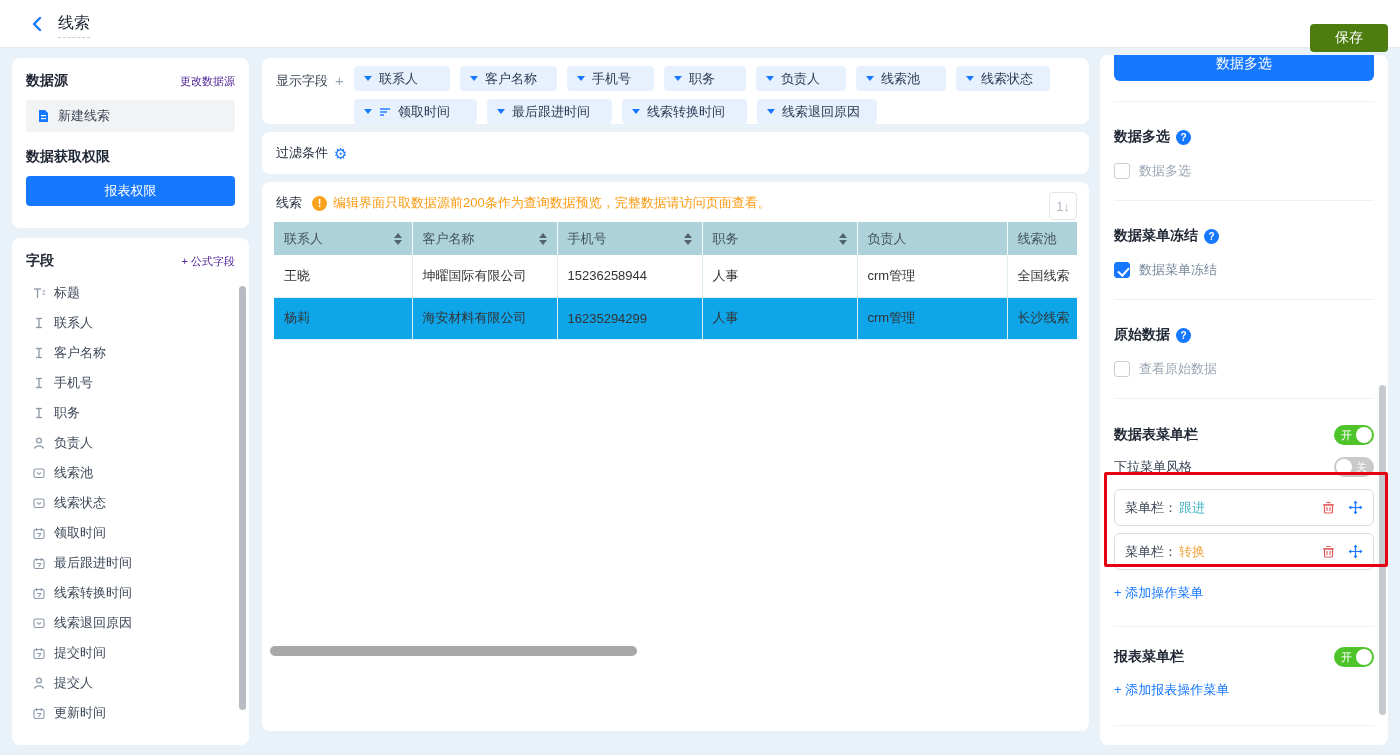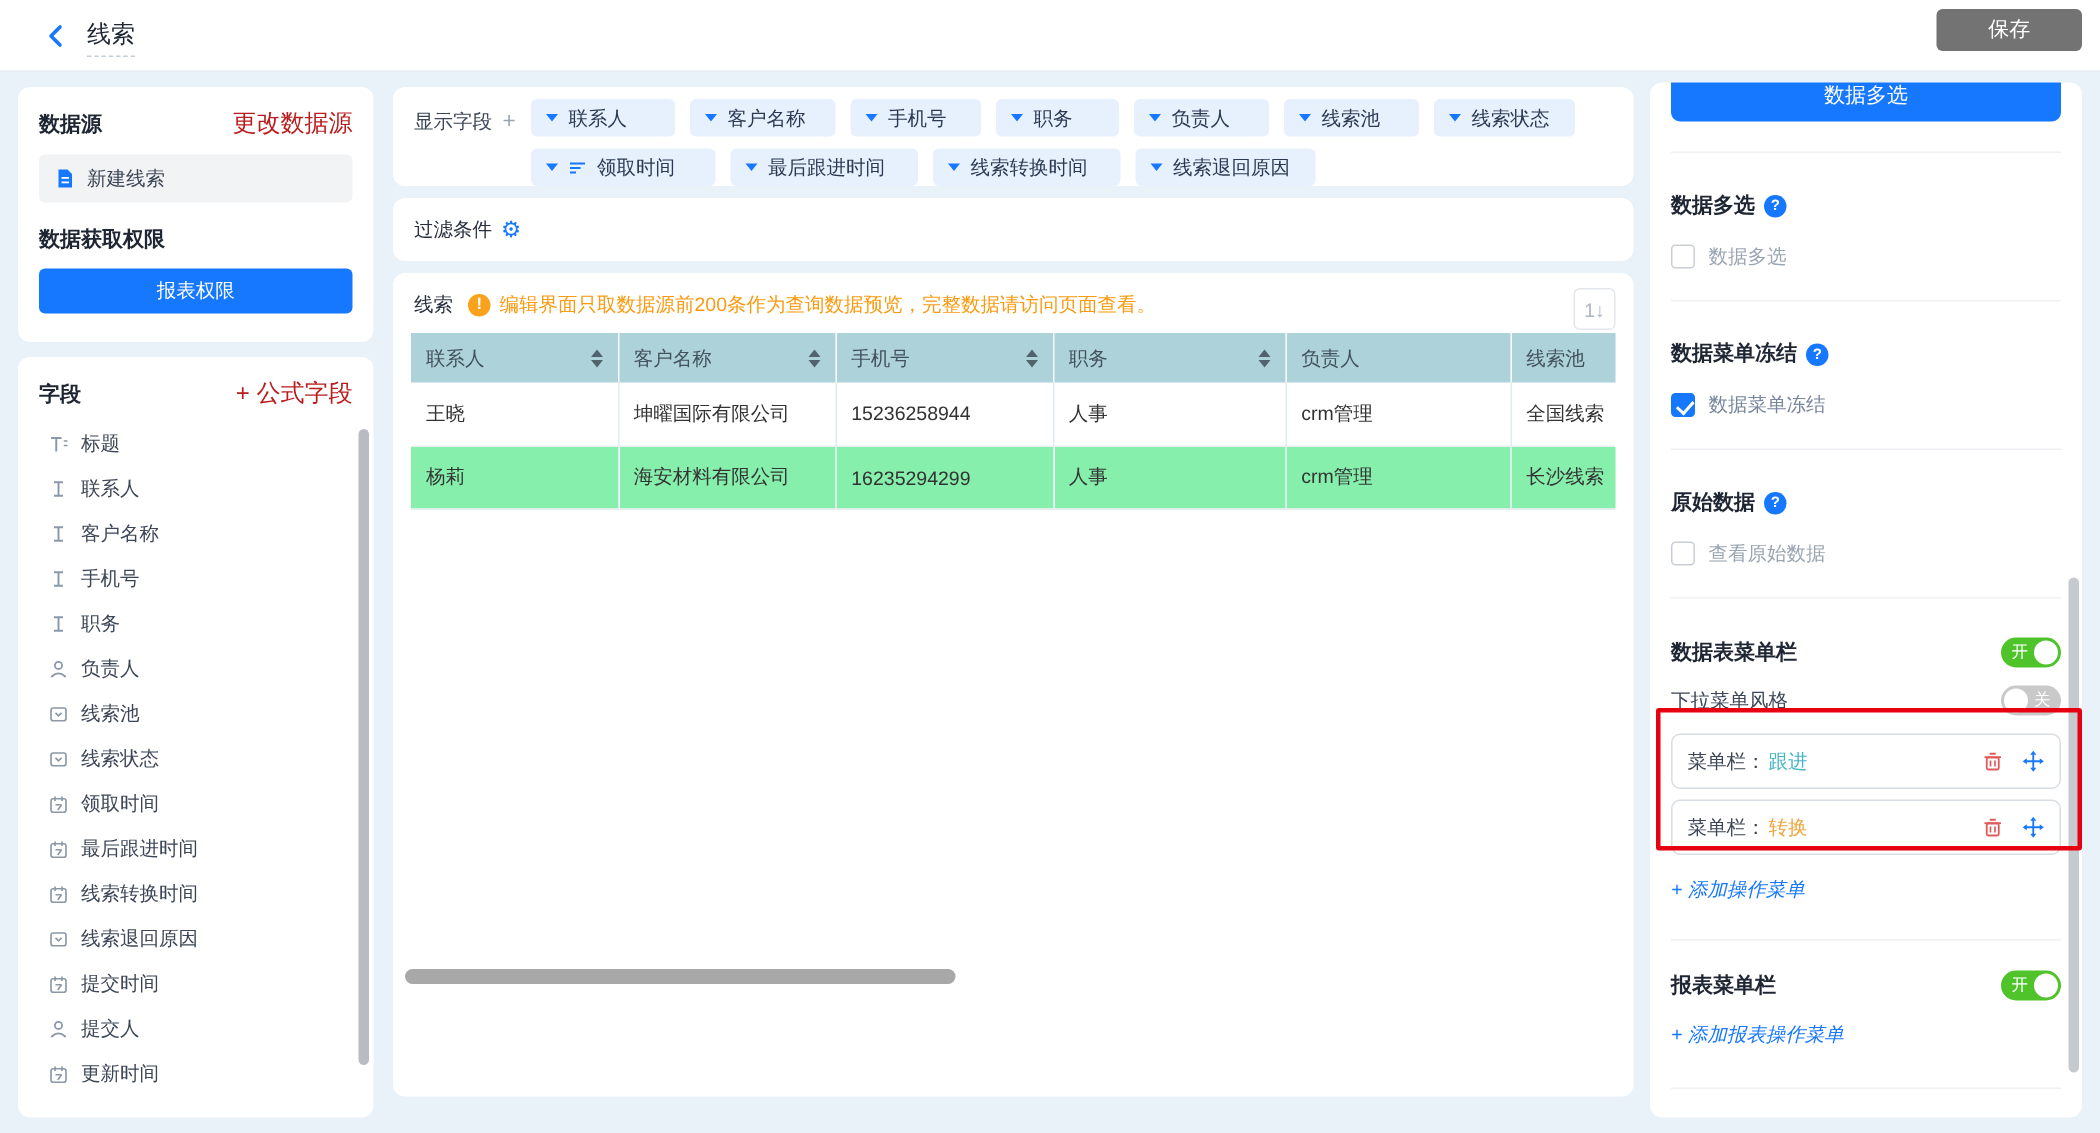--- a/index.html
+++ b/index.html
@@ -7,27 +7,27 @@
   body {
     font-family: "Liberation Sans", "DejaVu Sans", sans-serif;
     background:#e9f1f9; color:#27303f; font-size:13px; position:relative; overflow:hidden;
   }
   .card { position:absolute; background:#fff; border-radius:8px; }
 
   
   .topbar { position:absolute; top:0; left:0; width:1400px; height:48px; background:#fff; border-bottom:1px solid #e8ecf1; z-index:5; }
   .back { position:absolute; left:28px; top:14px; width:20px; height:20px; cursor:pointer; }
   .page-title { position:absolute; left:58px; top:13px; font-size:16px; color:#1f2633; padding-bottom:3px; border-bottom:1px dashed #c3cdd7; }
-  .save-btn { position:absolute; right:12px; top:6px; width:97px; height:28px; background:#737373; color:#fff; border:none; border-radius:4px; font-size:14px; cursor:pointer; font-family:inherit; }
+  .save-btn { position:absolute; right:12px; top:24px; width:78px; height:28px; background:#4d7c0f; color:#fff; border:none; border-radius:4px; font-size:14px; cursor:pointer; font-family:inherit; }
 
   
   .left-1 { left:12px; top:58px; width:237px; height:170px; padding:14px; }
   .row-between { display:flex; justify-content:space-between; align-items:center; }
   .sec-title { font-weight:bold; font-size:14px; color:#1f2633; }
-  .link { color:#b91c1c; font-size:16px; cursor:pointer; text-decoration:none; }
+  .link { color:#4c1d95; font-size:11px; cursor:pointer; text-decoration:none; }
   .ds-item { margin-top:10px; height:32px; background:#f2f3f5; border-radius:4px; display:flex; align-items:center; gap:8px; padding:0 10px; color:#3c4656; }
   .perm-title { margin-top:16px; }
   .perm-btn { margin-top:10px; width:100%; height:30px; background:#1677ff; color:#fff; border:none; border-radius:4px; font-size:13px; cursor:pointer; font-family:inherit; }
 
   .left-2 { left:12px; top:238px; width:237px; height:507px; padding:14px; overflow:hidden; }
   .fields-list { margin-top:8px; }
   .field-item { height:30px; display:flex; align-items:center; gap:8px; padding-left:6px; color:#3c4656; cursor:grab; }
   .field-item svg { flex:0 0 auto; }
   .vscroll { position:absolute; right:3px; top:48px; width:7px; height:424px; background:#b8bcc2; border-radius:4px; }
 
@@ -49,21 +49,21 @@
   .warn-ic { width:15px; height:15px; border-radius:50%; background:#faa21b; color:#fff; font-size:11px; font-weight:bold; text-align:center; line-height:15px; flex:0 0 auto; }
   .order-box { position:absolute; top:10px; right:12px; width:28px; height:28px; border:1px solid #e3e6ea; border-radius:4px; display:flex; align-items:center; justify-content:center; color:#aeb7c1; cursor:pointer; background:#fff; }
   table.grid { border-collapse:collapse; table-layout:fixed; margin:10px 12px 0 12px; width:803px; }
   table.grid th { background:#aed2d9; height:33px; font-weight:normal; color:#41525c; text-align:left; padding:0 10px; border-right:1px solid #f3fafc; }
   table.grid th .th-in { display:flex; align-items:center; justify-content:space-between; }
   .sorter { display:inline-flex; flex-direction:column; gap:2px; cursor:pointer; }
   .sorter i { display:block; width:0; height:0; border-left:4px solid transparent; border-right:4px solid transparent; }
   .sorter .up { border-bottom:5px solid #51636d; }
   .sorter .dn { border-top:5px solid #51636d; }
   table.grid td { height:42px; padding:0 10px; color:#333; border-right:1px solid #e0edf0; border-bottom:1px solid #e6f0f2; background:#fff; overflow:hidden; white-space:nowrap; }
-  table.grid tr.alt td { background:#86efac; }
+  table.grid tr.alt td { background:#0ea5e9; }
   table.grid th:last-child, table.grid td:last-child { border-right:none; }
   .hscroll { position:absolute; left:8px; bottom:75px; width:367px; height:10px; background:#a8a8a8; border-radius:5px; cursor:grab; }
   .pager { position:absolute; left:0; right:0; bottom:0; height:62px; border-top:1px solid #ecedf0; display:flex; align-items:center; padding:0 12px; gap:12px; }
   .psize { width:96px; height:30px; border:1px solid #d7dbe0; border-radius:4px; display:flex; align-items:center; justify-content:space-between; padding:0 10px; color:#3c4656; cursor:pointer; background:#fff; }
   .ptotal { color:#8f98a3; }
   .pspacer { flex:1; }
   .pagebox { width:28px; height:26px; border:1px solid #8fc2cf; border-radius:4px; display:flex; align-items:center; justify-content:center; color:#3c4656; font-size:14px; background:#fff; }
   .pof { color:#8f98a3; margin:0 2px; }
   .navbtn { width:26px; height:26px; border:1px solid #d3dde2; border-radius:4px; background:#f7fafc; color:#1677ff; font-size:14px; display:flex; align-items:center; justify-content:center; cursor:pointer; margin-left:6px; font-family:inherit; }
 
@@ -86,21 +86,21 @@
   .toggle .t-label { position:absolute; top:0; font-style:normal; color:#fff; font-size:11px; line-height:20px; }
   .toggle.on { background:#4fc32a; }
   .toggle.on .knob { right:2px; } .toggle.on .t-label { left:7px; }
   .toggle.off { background:#c9c9c9; }
   .toggle.off .knob { left:2px; } .toggle.off .t-label { right:7px; }
   .menu-items { margin-top:12px; display:flex; flex-direction:column; gap:7px; }
   .menu-item { height:37px; border:1px solid #d8dde3; border-radius:6px; display:flex; align-items:center; padding:0 10px; background:#fff; }
   .mi-name { margin-left:2px; }
   .mi-icons { margin-left:auto; display:flex; align-items:center; gap:12px; }
   .mi-icons svg { cursor:pointer; }
-  .add-link { margin-top:14px; color:#1677ff; cursor:pointer;font-style:italic; }
+  .add-link { margin-top:14px; color:#1677ff; cursor:pointer; }
   .right-scroll { position:absolute; right:2px; top:330px; width:7px; height:330px; background:#c6c9cd; border-radius:4px; }
 
   .red-box { position:absolute; left:1104px; top:472px; width:284px; height:95px; border:3px solid #e60012; border-radius:2px; pointer-events:none; z-index:20; }
 </style>
 </head>
 <body>
 
 <div class="topbar">
   <svg class="back" viewBox="0 0 20 20">
     <polyline points="12,4 6,10 12,16" fill="none" stroke="#1677ff" stroke-width="2.4" stroke-linecap="round" stroke-linejoin="round"></polyline>

